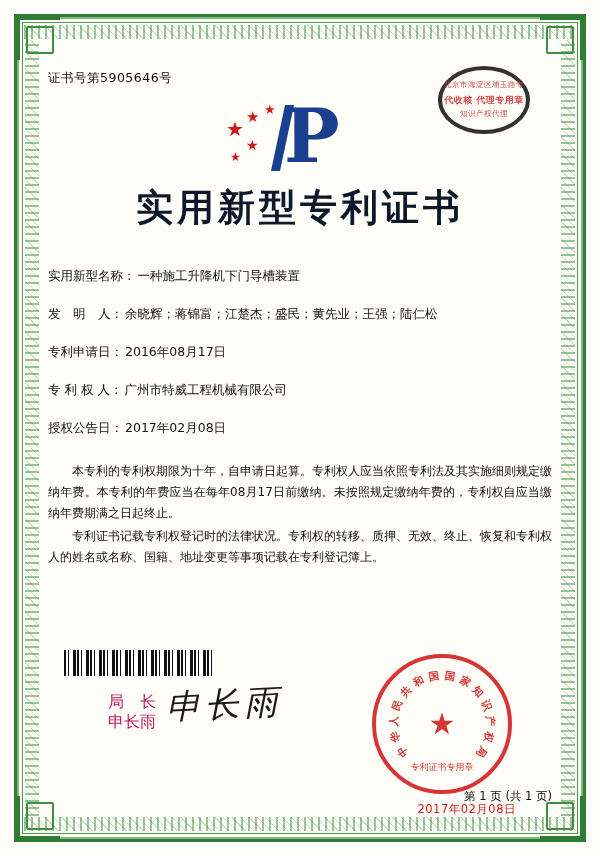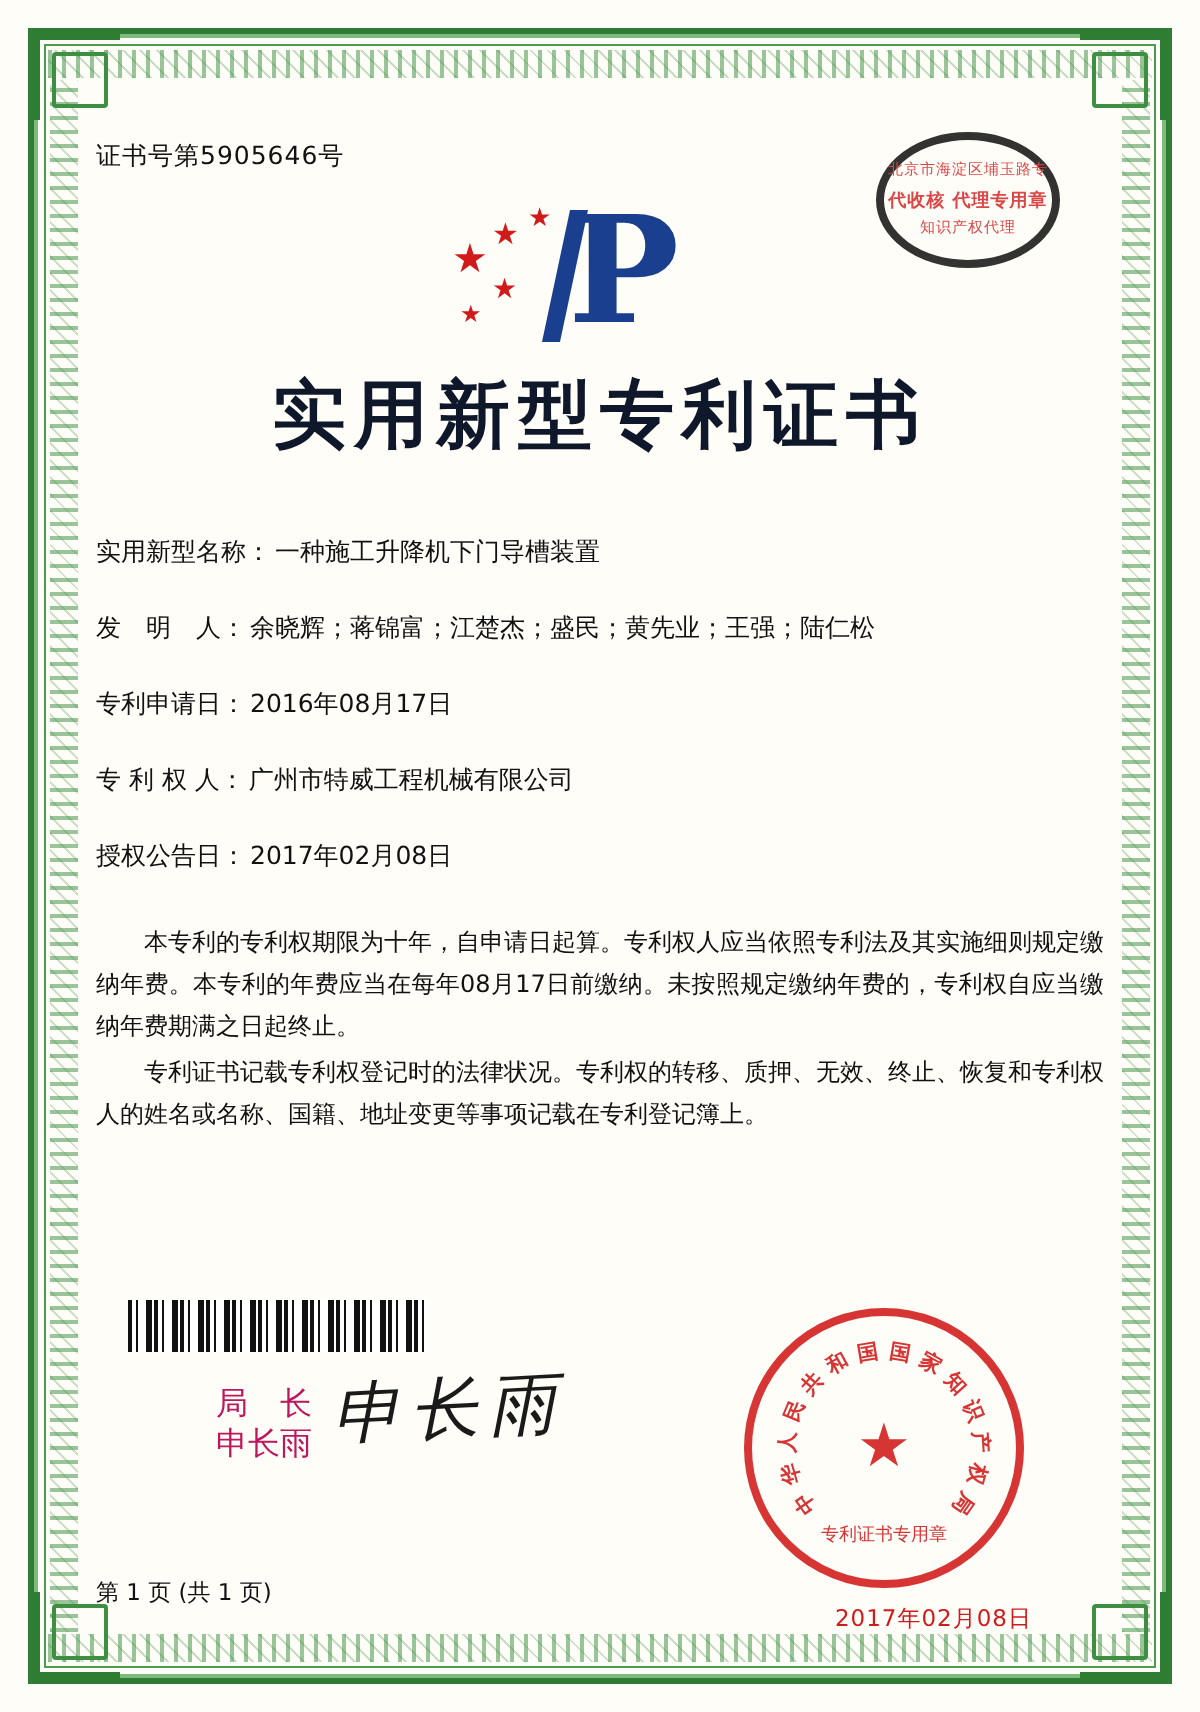--- a/index.html
+++ b/index.html
@@ -319,21 +319,21 @@
   }
   .seal-small .ss-line.l1 { top: 10px; }
   .seal-small .ss-line.l2 { top: 24px; font-size: 9px; font-weight: bold;}
   .seal-small .ss-line.l3 { top: 39px; }
 
   .footer {
     position: absolute;
     left: 0;
     right: 0;
     bottom: 6px;
-    text-align: left;
+    text-align: right;
     font-size: 11.5px;
     color: #111;
   }
 </style>
 </head>
 <body>
 
 <div class="certificate">
 
   <div class="border-outer"></div>

